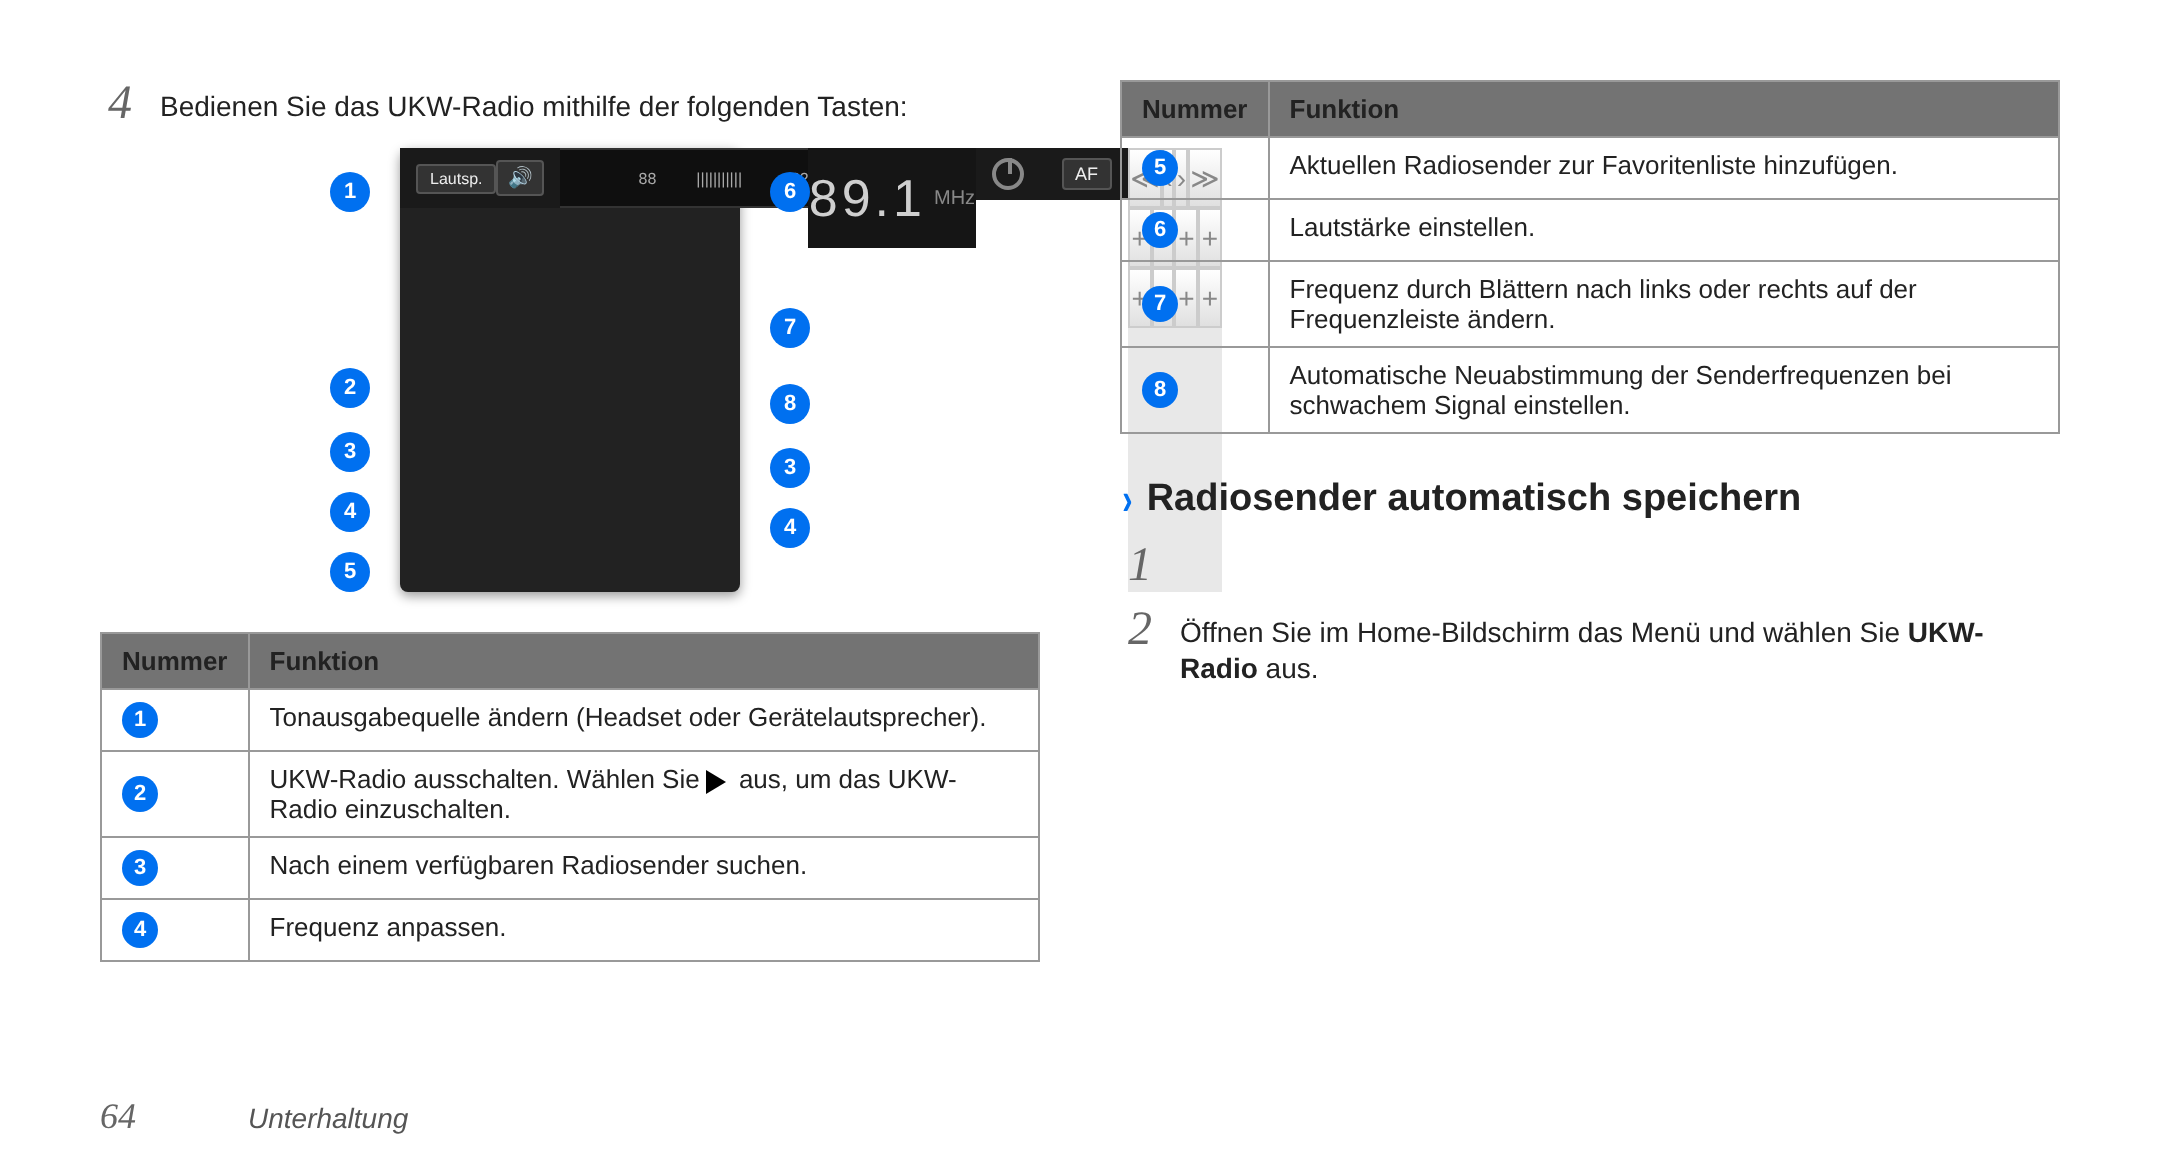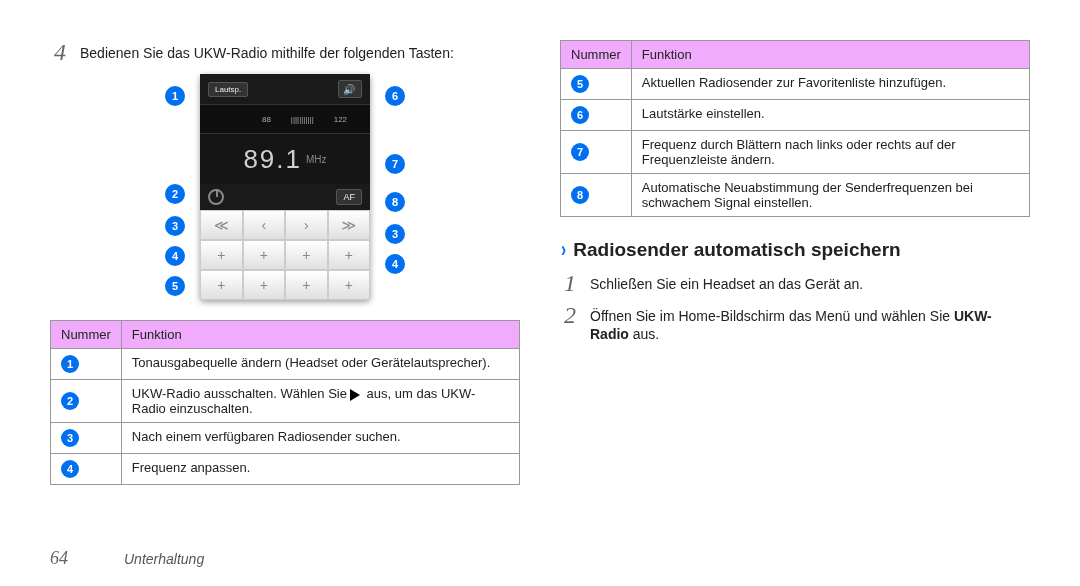--- a/index.html
+++ b/index.html
@@ -43,21 +43,21 @@
     align-items: center;
     gap: 4px;
     width: 30px;
   }
   .callout { width: 20px; height: 20px; border-radius: 50%; background: #0070f0; color: #fff; font-size: 11px; font-weight: bold; display: flex; align-items: center; justify-content: center; }
   .radio-unit {
     width: 170px;
     background: #222;
     border-radius: 4px;
     display: flex;
-    flex-direction: column;
+    flex-direction: row;
     box-shadow: 0 2px 6px rgba(0,0,0,0.4);
   }
   .ru-top { height: 30px; background: #1a1a1a; display: flex; align-items: center; justify-content: space-between; padding: 0 8px; }
   .ru-btn-small { background: #333; color: #eee; font-size: 8px; padding: 2px 6px; border-radius: 2px; border: 1px solid #555; }
   .ru-speak { background: #333; width: 24px; height: 18px; border-radius: 2px; display: flex; align-items: center; justify-content: center; color: #fff; font-size: 10px; border: 1px solid #555;}
   .ru-dial { height: 30px; background: #0f0f0f; display:flex; align-items:center; justify-content:center; color:#aaa; font-size:8px; border-top:1px solid #333; border-bottom:1px solid #333;padding-left:39px;}
   .ru-freq { height: 50px; background: #151515; display: flex; align-items: center; justify-content: center; color: #cfcfcf; font-family: 'Arial'; }
   .ru-freq-num { font-size: 26px; letter-spacing: 2px; font-weight: 300; font-family: 'Segoe UI', Arial; }
   .ru-freq-unit { font-size: 10px; color: #888; margin-left: 4px; }
   .ru-power { height: 26px; display:flex; justify-content:space-between; align-items:center; padding:0 8px; background:#1a1a1a;gap:19px;}
@@ -70,21 +70,21 @@
     border-collapse: collapse;
     margin-top: 10px;
   }
   table.func th, table.func td {
     border: 1px solid #999;
     padding: 6px 10px;
     font-size: 13px;
     text-align: left;
     vertical-align: top;
   }
-  table.func th { background: #f0abfc; font-weight: normal; }
+  table.func th { background: #737373; font-weight: bold; }
   .num-cell { width: 70px; text-align: center; vertical-align: middle !important;}
   .circle-num {
     display: inline-block;
     width: 18px; height: 18px;
     border-radius: 50%;
     background: #0070f0;
     color: #fff;
     font-size: 11px;
     font-weight: bold;
     text-align: center;
@@ -257,21 +257,20 @@
     </tbody>
       </table>
 
     <h2 class="section">
       <span class="chevron">›</span>
       <span>Radiosender automatisch speichern</span>
     </h2>
 
     <div class="step">
       <div class="step-num">1</div>
-      <div class="step-text">Schließen Sie ein Headset an das Gerät an.</div>
     </div>
     <div class="step">
       <div class="step-num">2</div>
       <div class="step-text">
         <span>Öffnen Sie im Home-Bildschirm das Menü und wählen Sie </span><span class="bold">UKW-Radio</span><span> aus.</span>
       </div>
     </div>
   </div>
 </div>
 

